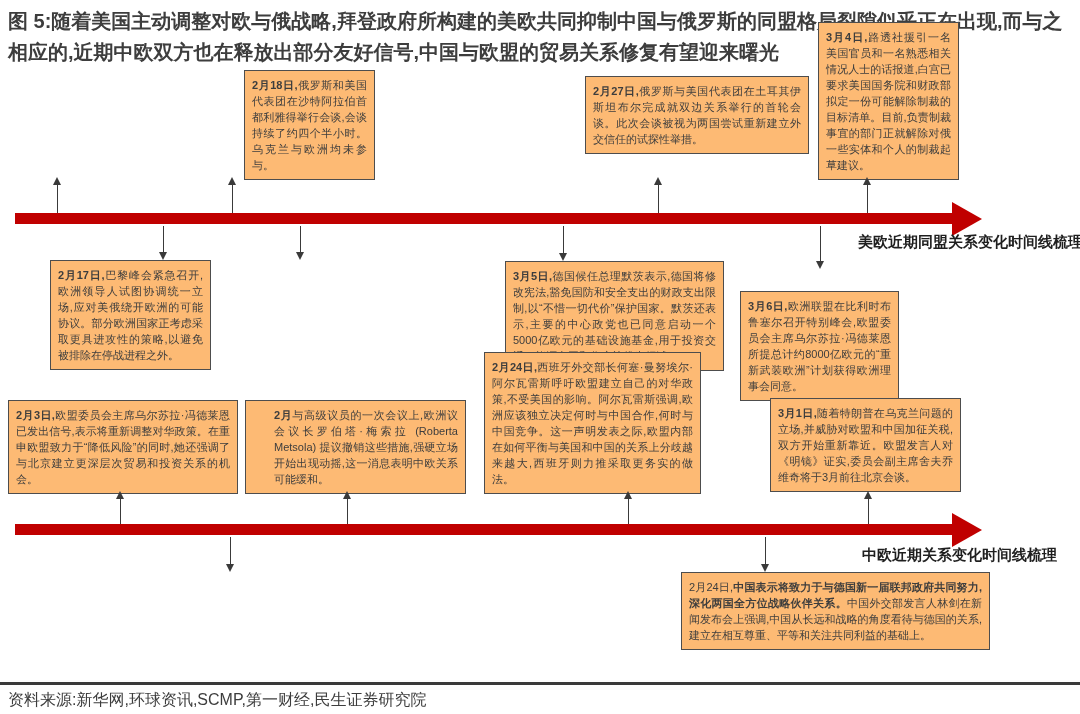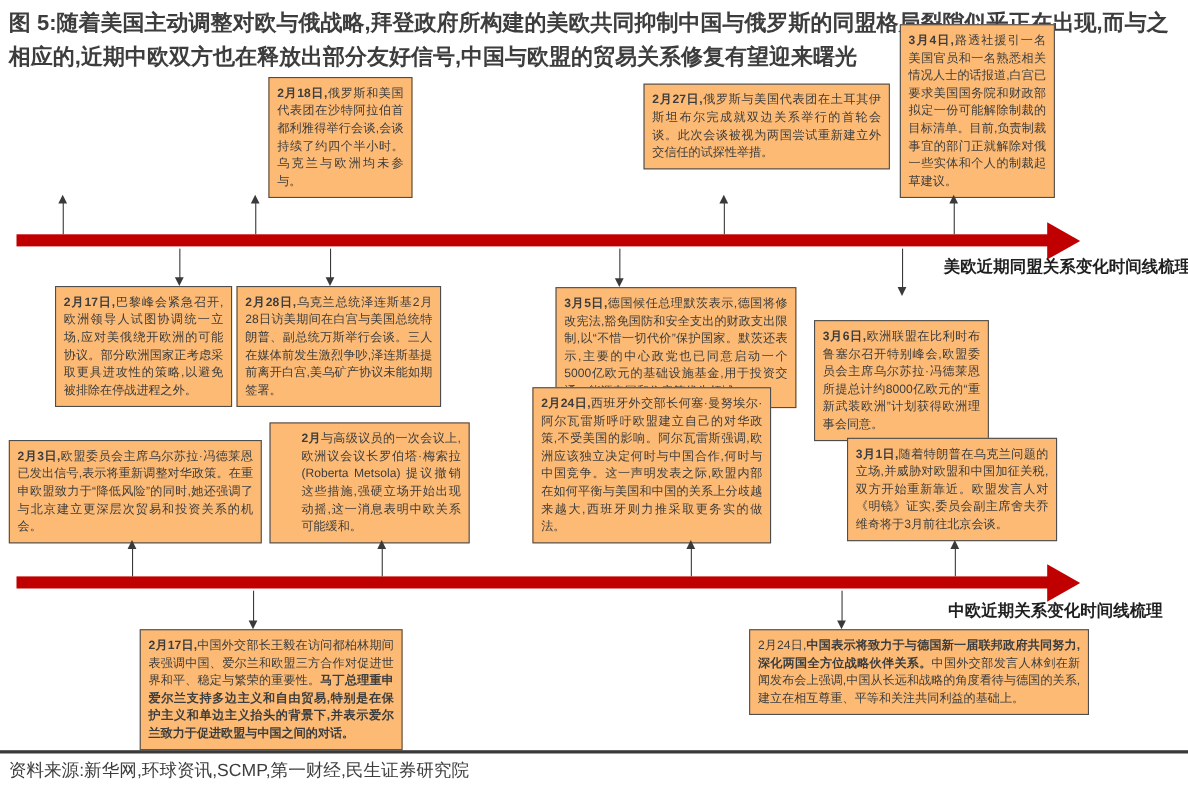--- a/index.html
+++ b/index.html
@@ -57,23 +57,20 @@
   <div class="box" style="left:568px;bottom:560px;width:224px;margin-left:17px;">
     <span class="d">2月27日,</span><span>俄罗斯与美国代表团在土耳其伊斯坦布尔完成就双边关系举行的首轮会谈。此次会谈被视为两国尝试重新建立外交信任的试探性举措。</span>
   </div>
   <div class="box" style="left:818px;bottom:534px;width:141px;">
     <span class="d">3月4日,</span><span>路透社援引一名美国官员和一名熟悉相关情况人士的话报道,白宫已要求美国国务院和财政部拟定一份可能解除制裁的目标清单。目前,负责制裁事宜的部门正就解除对俄一些实体和个人的制裁起草建议。</span>
   </div>
 
   <div class="box" style="left:50px;top:260px;width:161px;">
     <span class="d">2月17日,</span><span>巴黎峰会紧急召开,欧洲领导人试图协调统一立场,应对美俄绕开欧洲的可能协议。部分欧洲国家正考虑采取更具进攻性的策略,以避免被排除在停战进程之外。</span>
   </div>
-  <div class="box" style="left:215px;top:260px;width:186px;">
-    <span class="d">2月28日,</span><span>乌克兰总统泽连斯基2月28日访美期间在白宫与美国总统特朗普、副总统万斯举行会谈。三人在媒体前发生激烈争吵,泽连斯基提前离开白宫,美乌矿产协议未能如期签署。</span>
-  </div>
   <div class="box" style="left:505px;top:261px;width:219px;">
     <span class="d">3月5日,</span><span>德国候任总理默茨表示,德国将修改宪法,豁免国防和安全支出的财政支出限制,以“不惜一切代价”保护国家。默茨还表示,主要的中心政党也已同意启动一个5000亿欧元的基础设施基金,用于投资交通、能源电网和住房等优先领域。</span>
   </div>
   <div class="box" style="left:740px;top:269px;width:159px;margin-top:22px;">
     <span class="d">3月6日,</span><span>欧洲联盟在比利时布鲁塞尔召开特别峰会,欧盟委员会主席乌尔苏拉·冯德莱恩所提总计约8000亿欧元的“重新武装欧洲”计划获得欧洲理事会同意。</span>
   </div>
 
   <div class="conn up" style="left:57px;top:184px;height:29px;"></div>
   <div class="conn up" style="left:232px;top:184px;height:29px;"></div>
   <div class="conn up" style="left:658px;top:184px;height:29px;"></div>
@@ -83,33 +80,30 @@
   <div class="conn down" style="left:563px;top:226px;height:28px;"></div>
   <div class="conn down" style="left:820px;top:226px;height:36px;"></div>
 
   <div class="bar" style="left:15px;top:524px;width:938px;"></div>
   <div class="bar-head" style="left:952px;top:513px;"></div>
   <div class="tl-label" style="left:862px;top:546px;">中欧近期关系变化时间线梳理</div>
 
   <div class="box" style="left:8px;bottom:220px;width:230px;">
     <span class="d">2月3日,</span><span>欧盟委员会主席乌尔苏拉·冯德莱恩已发出信号,表示将重新调整对华政策。在重申欧盟致力于“降低风险”的同时,她还强调了与北京建立更深层次贸易和投资关系的机会。</span>
   </div>
-  <div class="box" style="left:245px;bottom:220px;width:182px;padding-left:28px;">
+  <div class="box" style="left:245px;bottom:220px;width:221px;padding-left:28px;">
     <span class="d">2月</span><span>与高级议员的一次会议上,欧洲议会议长罗伯塔·梅索拉 (Roberta Metsola) 提议撤销这些措施,强硬立场开始出现动摇,这一消息表明中欧关系可能缓和。</span>
   </div>
   <div class="box" style="left:484px;bottom:220px;width:217px;margin-top:34px;">
     <span class="d">2月24日,</span><span>西班牙外交部长何塞·曼努埃尔·阿尔瓦雷斯呼吁欧盟建立自己的对华政策,不受美国的影响。阿尔瓦雷斯强调,欧洲应该独立决定何时与中国合作,何时与中国竞争。这一声明发表之际,欧盟内部在如何平衡与美国和中国的关系上分歧越来越大,西班牙则力推采取更务实的做法。</span>
   </div>
   <div class="box" style="left:770px;bottom:222px;width:191px;">
     <span class="d">3月1日,</span><span>随着特朗普在乌克兰问题的立场,并威胁对欧盟和中国加征关税,双方开始重新靠近。欧盟发言人对《明镜》证实,委员会副主席舍夫乔维奇将于3月前往北京会谈。</span>
   </div>
 
-  <div class="box" style="left:127px;top:572px;width:239px;">
-    <span class="d">2月17日,</span><span>中国外交部长王毅在访问都柏林期间表强调中国、爱尔兰和欧盟三方合作对促进世界和平、稳定与繁荣的重要性。</span><span class="d">马丁总理重申爱尔兰支持多边主义和自由贸易,特别是在保护主义和单边主义抬头的背景下,并表示爱尔兰致力于促进欧盟与中国之间的对话。</span>
-  </div>
   <div class="box" style="left:681px;top:572px;width:309px;">
     <span>2月24日,</span><span class="d">中国表示将致力于与德国新一届联邦政府共同努力,深化两国全方位战略伙伴关系。</span><span>中国外交部发言人林剑在新闻发布会上强调,中国从长远和战略的角度看待与德国的关系,建立在相互尊重、平等和关注共同利益的基础上。</span>
   </div>
 
   <div class="conn up" style="left:120px;top:498px;height:26px;"></div>
   <div class="conn up" style="left:347px;top:498px;height:26px;"></div>
   <div class="conn up" style="left:628px;top:498px;height:26px;"></div>
   <div class="conn up" style="left:868px;top:498px;height:26px;"></div>
   <div class="conn down" style="left:230px;top:537px;height:28px;"></div>
   <div class="conn down" style="left:765px;top:537px;height:28px;"></div>

